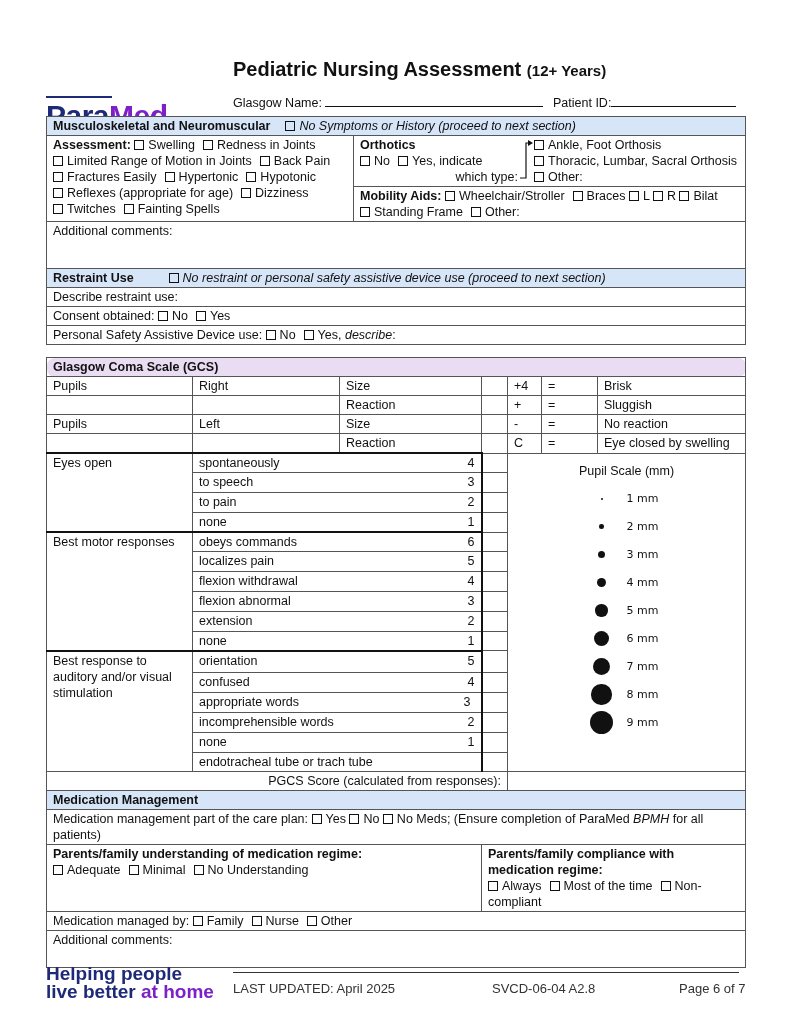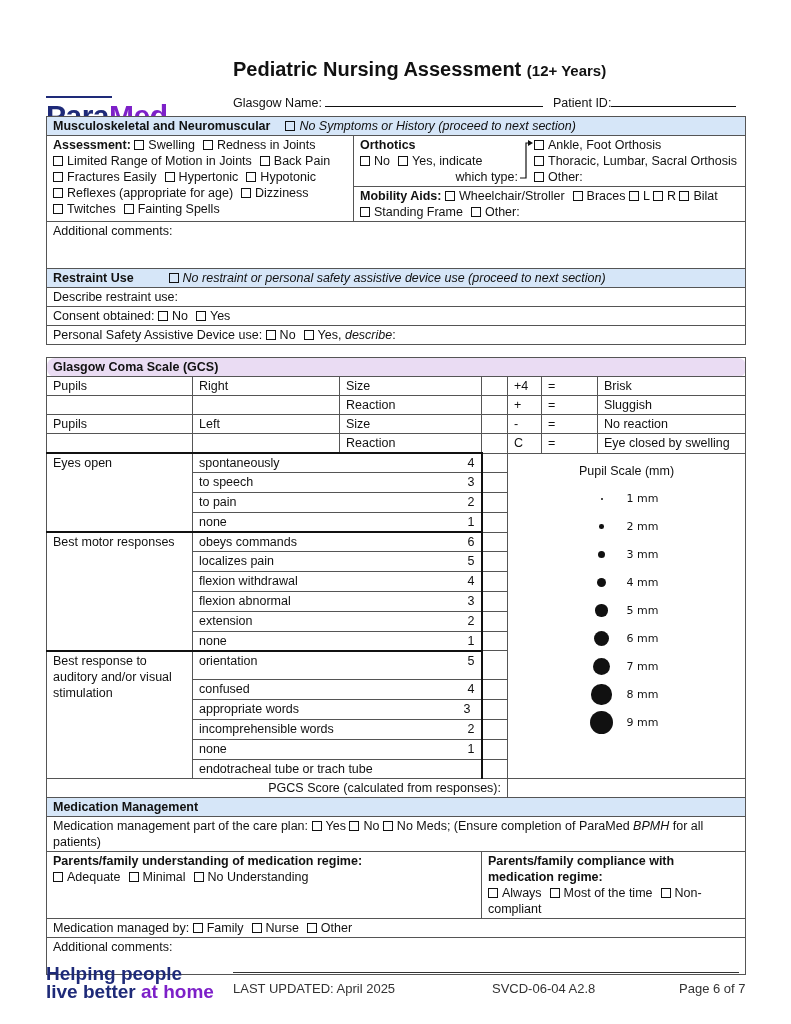--- a/index.html
+++ b/index.html
@@ -280,21 +280,21 @@
       <tr>
         <td colspan="2" style="height: 19.8px; position: relative; border-right: 2px solid rgb(17, 17, 17);"><span>extension</span><span style="position: absolute; right: 6px;">2</span></td>
         <td></td>
       </tr>
       <tr>
         <td colspan="2" style="height: 19.8px; position: relative; border-right: 2px solid rgb(17, 17, 17);"><span>none</span><span style="position: absolute; right: 6px;">1</span></td>
         <td></td>
       </tr>
       <tr>
         <td rowspan="6" style="border-top: 2px solid rgb(17, 17, 17);">Best response to auditory and/or visual stimulation</td>
-        <td colspan="2" style="height: 29px; position: relative; border-top: 2px solid rgb(17, 17, 17); border-right: 2px solid rgb(17, 17, 17);"><span>orientation</span><span style="position: absolute; right: 6px;">5</span></td>
+        <td colspan="2" style="height: 22px; position: relative; border-top: 2px solid rgb(17, 17, 17); border-right: 2px solid rgb(17, 17, 17);"><span>orientation</span><span style="position: absolute; right: 6px;">5</span></td>
         <td style="border-top: 1px solid rgb(85, 85, 85);"></td>
       </tr>
       <tr>
         <td colspan="2" style="height: 19.8px; position: relative; border-right: 2px solid rgb(17, 17, 17);"><span>confused</span><span style="position: absolute; right: 6px;">4</span></td>
         <td></td>
       </tr>
       <tr>
         <td colspan="2" style="height: 19.8px; position: relative; border-right: 2px solid rgb(17, 17, 17);"><span>appropriate words</span><span style="position: absolute; right: 10px;">3</span></td>
         <td></td>
       </tr>

